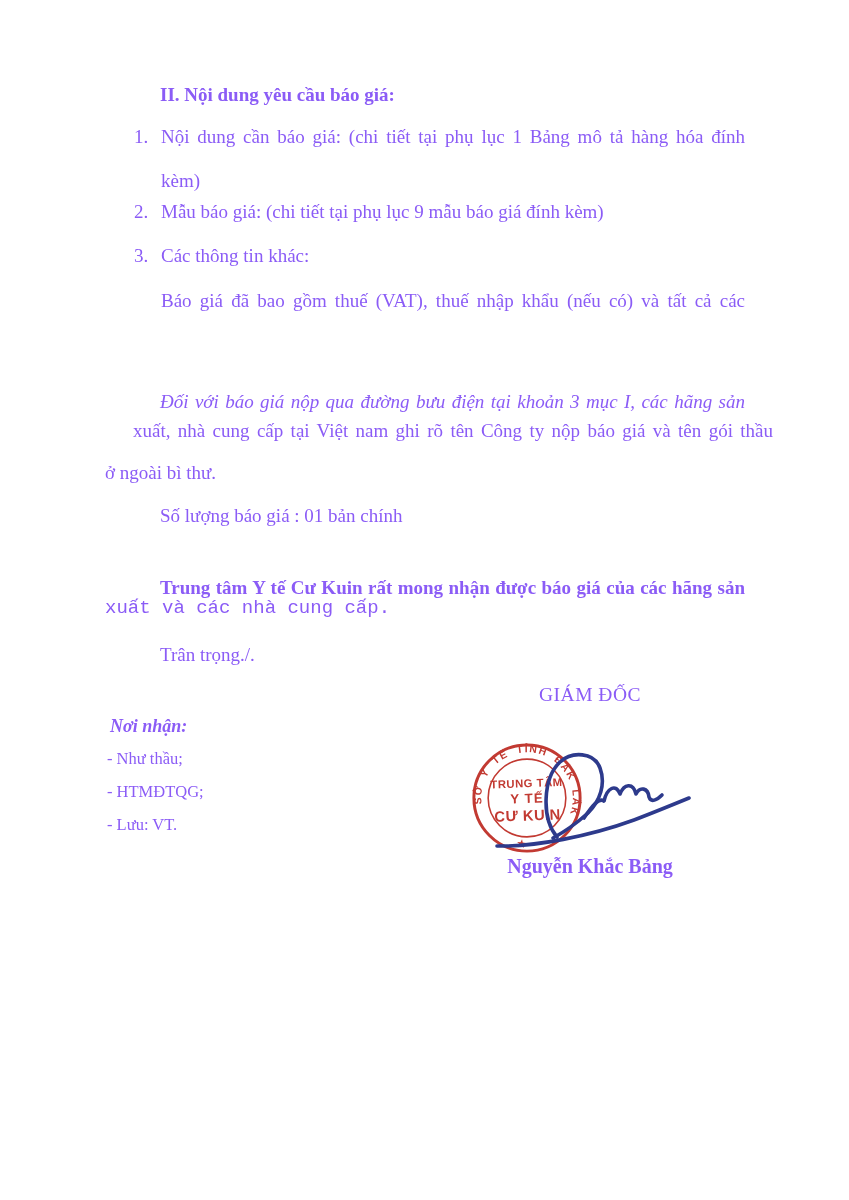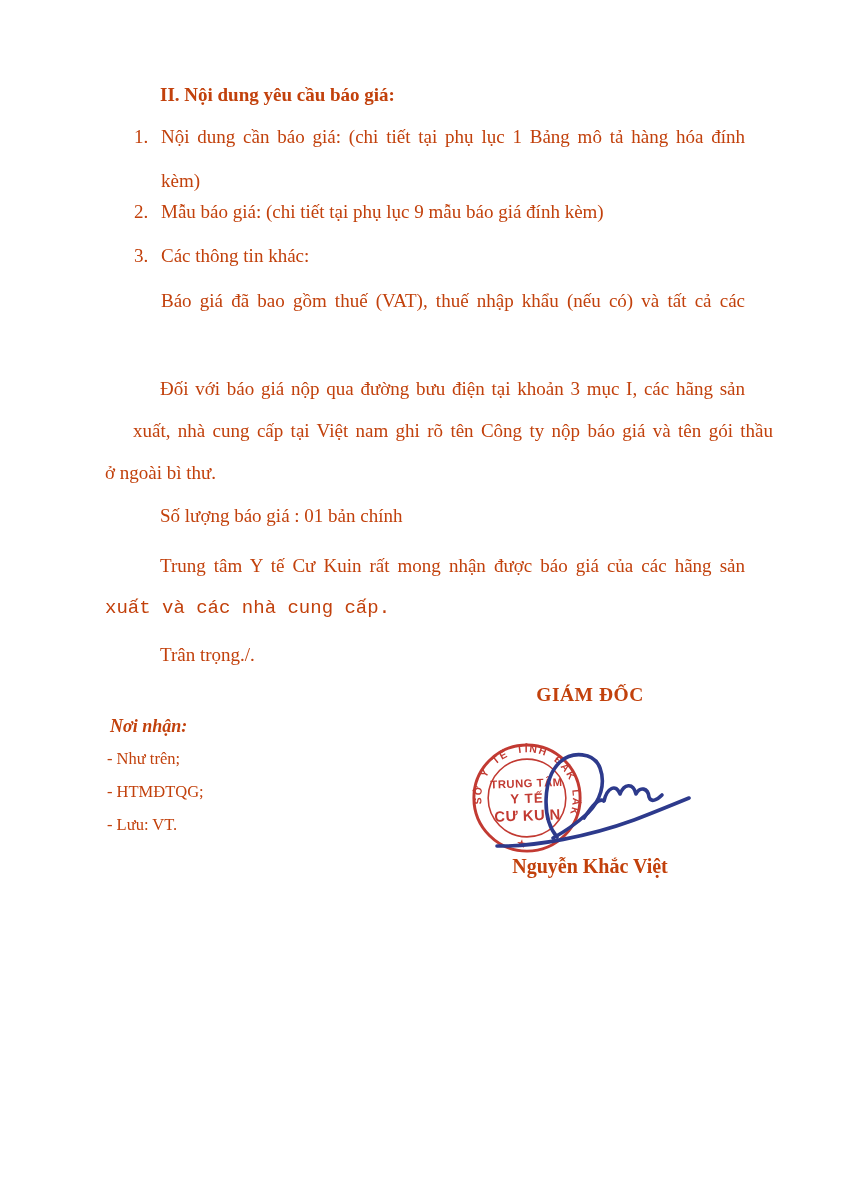--- a/index.html
+++ b/index.html
@@ -2,21 +2,21 @@
 <html><head>
 <meta charset="utf-8">
 <style>
   html, body { margin: 0; padding: 0; background: #ffffff; }
   .page {
     position: relative;
     width: 849px;
     height: 1200px;
     background: #ffffff;
     font-family: "Liberation Serif", "DejaVu Serif", serif;
-    color: #c2410c;
+    color: #8b5cf6;
     overflow: hidden;
   }
   .line {
     position: absolute;
     font-size: 19px;
     line-height: 26px;
     white-space: nowrap;
   }
   .just {
     white-space: normal;
@@ -37,21 +37,21 @@
     font-size: 16.5px;
     line-height: 22px;
   }
   .signer-title {
     position: absolute;
     left: 480px;
     top: 684px;
     width: 220px;
     text-align: center;
     font-size: 19.5px;
-    font-weight: bold;
+    font-weight: normal;
     letter-spacing: 0.5px;
   }
   .signer-name {
     position: absolute;
     left: 470px;
     top: 855px;
     width: 240px;
     text-align: center;
     font-size: 20px;
     font-weight: bold;
@@ -83,35 +83,35 @@
   <div class="line" style="left:161px; top:168px;">kèm)</div>
 
   <div class="num" style="left:134px; top:199px;">2.</div>
   <div class="line" style="left:161px; top:199px;">Mẫu báo giá: (chi tiết tại phụ lục 9 mẫu báo giá đính kèm)</div>
 
   <div class="num" style="left:134px; top:243px;">3.</div>
   <div class="line" style="left:161px; top:243px;text-align:center;">Các thông tin khác:</div>
 
   <div class="line just" style="left:161px; top:288px; width:584px;">Báo giá đã bao gồm thuế (VAT), thuế nhập khẩu (nếu có) và tất cả các</div>
 
-  <div class="line just" style="left:160px; top:376px; width:585px;">Đối với báo giá nộp qua đường bưu điện tại khoản 3 mục I, các hãng sản</div>
+  <div class="line just" style="left:160px; top:389px; width:585px;font-style:italic;">Đối với báo giá nộp qua đường bưu điện tại khoản 3 mục I, các hãng sản</div>
   <div class="line just" style="left:105px; top:418px; width:640px;margin-left:28px;">xuất, nhà cung cấp tại Việt nam ghi rõ tên Công ty nộp báo giá và tên gói thầu</div>
   <div class="line" style="left:105px; top:460px;">ở ngoài bì thư.</div>
 
   <div class="line" style="left:160px; top:503px;">Số lượng báo giá : 01 bản chính</div>
 
-  <div class="line just" style="left:160px; top:553px; width:585px;">Trung tâm Y tế Cư Kuin rất mong nhận được báo giá của các hãng sản</div>
+  <div class="line just" style="left:160px; top:575px; width:585px;font-weight:bold;">Trung tâm Y tế Cư Kuin rất mong nhận được báo giá của các hãng sản</div>
   <div class="line" style="left:105px; top:595px;font-family:Liberation Mono, monospace;">xuất và các nhà cung cấp.</div>
 
   <div class="line" style="left:160px; top:642px;">Trân trọng./.</div>
 
   <div class="signer-title">GIÁM ĐỐC</div>
 
   <div class="recip-head" style="left:110px; top:714px;">Nơi nhận:</div>
-  <div class="recip" style="left:107px; top:748px;">- Như trên;</div>
+  <div class="recip" style="left:107px; top:748px;">- Như thầu;</div>
   <div class="recip" style="left:107px; top:781px;">- HTMĐTQG;</div>
   <div class="recip" style="left:107px; top:814px;">- Lưu: VT.</div>
 
   <svg class="stamp-svg" viewBox="0 0 120 120" xmlns="http://www.w3.org/2000/svg">
     <defs>
       <path id="ringArc" d="M 16.3 75.9 A 46.5 46.5 0 1 1 103.7 75.9" fill="none"></path>
     </defs>
     <g fill="none" stroke="#c23a32">
       <circle cx="60" cy="60" r="54" stroke-width="3"></circle>
       <circle cx="60" cy="60" r="39.5" stroke-width="1.6"></circle>
@@ -130,15 +130,15 @@
   </svg>
 
   <svg class="signature-svg" viewBox="480 740 215 130" xmlns="http://www.w3.org/2000/svg">
     <g fill="none" stroke-width="3.6" stroke-linecap="round" stroke-linejoin="round" stroke="#2d3a8c">
       <path d="M 557 837 C 541 818, 543 778, 560 762 C 572 751, 594 752, 600 768 C 606 784, 600 801, 588 813 C 578 822, 566 831, 553 838"></path>
       <path d="M 584 818 C 592 806, 599 797, 604 801 C 607 788, 616 783, 620 794 C 624 784, 633 782, 636 794 C 640 786, 648 788, 649 797 C 651 803, 657 800, 662 795"></path>
       <path d="M 497 846 C 535 847, 590 836, 634 820 C 655 812, 672 805, 689 798"></path>
     </g>
   </svg>
 
-  <div class="signer-name">Nguyễn Khắc Việt</div>
+  <div class="signer-name">Nguyễn Khắc Bảng</div>
 
 </div>
 
 </body></html>

